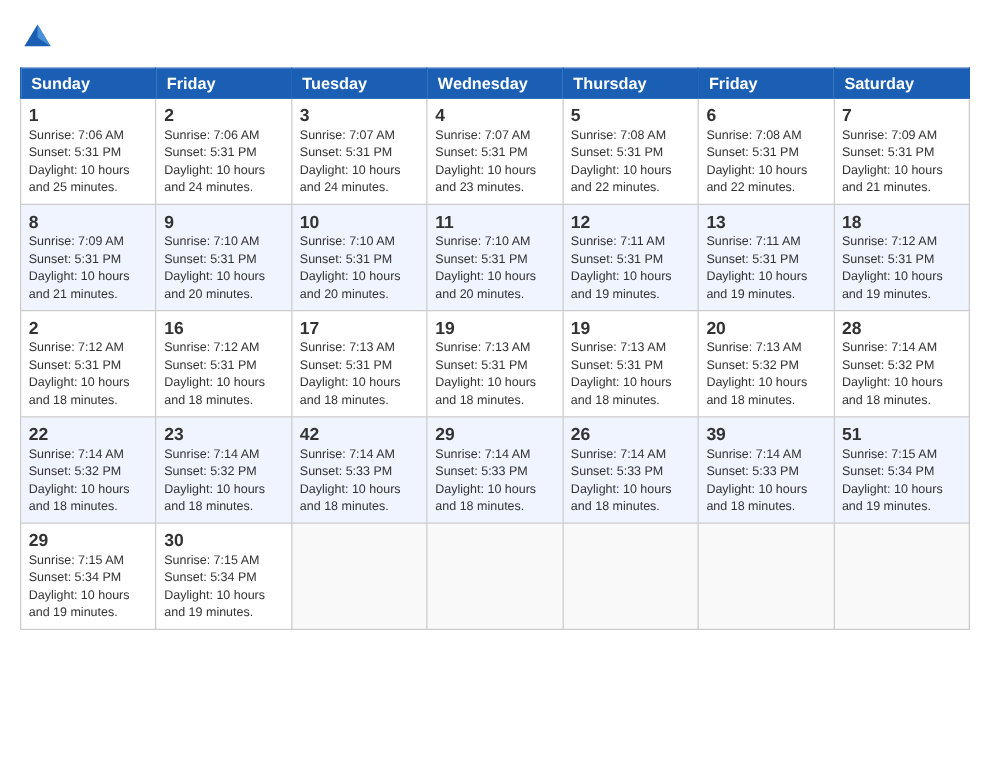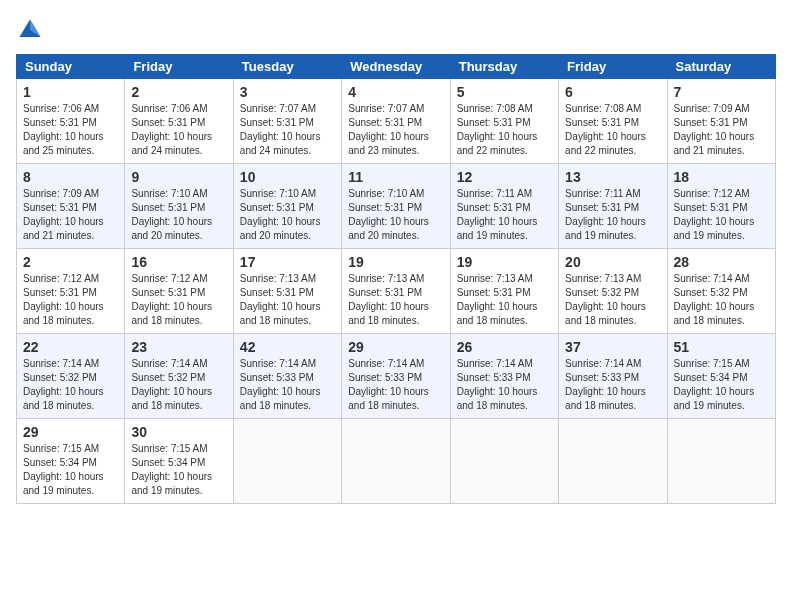--- a/index.html
+++ b/index.html
@@ -310,21 +310,21 @@
 and 18 minutes.</div>
         </td>
         <td>
           <span class="day-number">26</span>
           <div class="day-info" style="white-space: pre-line;">Sunrise: 7:14 AM
 Sunset: 5:33 PM
 Daylight: 10 hours
 and 18 minutes.</div>
         </td>
         <td>
-          <span class="day-number">37</span>
+          <span class="day-number">39</span>
           <div class="day-info" style="white-space: pre-line;">Sunrise: 7:14 AM
 Sunset: 5:33 PM
 Daylight: 10 hours
 and 18 minutes.</div>
         </td>
         <td>
           <span class="day-number">51</span>
           <div class="day-info" style="white-space: pre-line;">Sunrise: 7:15 AM
 Sunset: 5:34 PM
 Daylight: 10 hours

